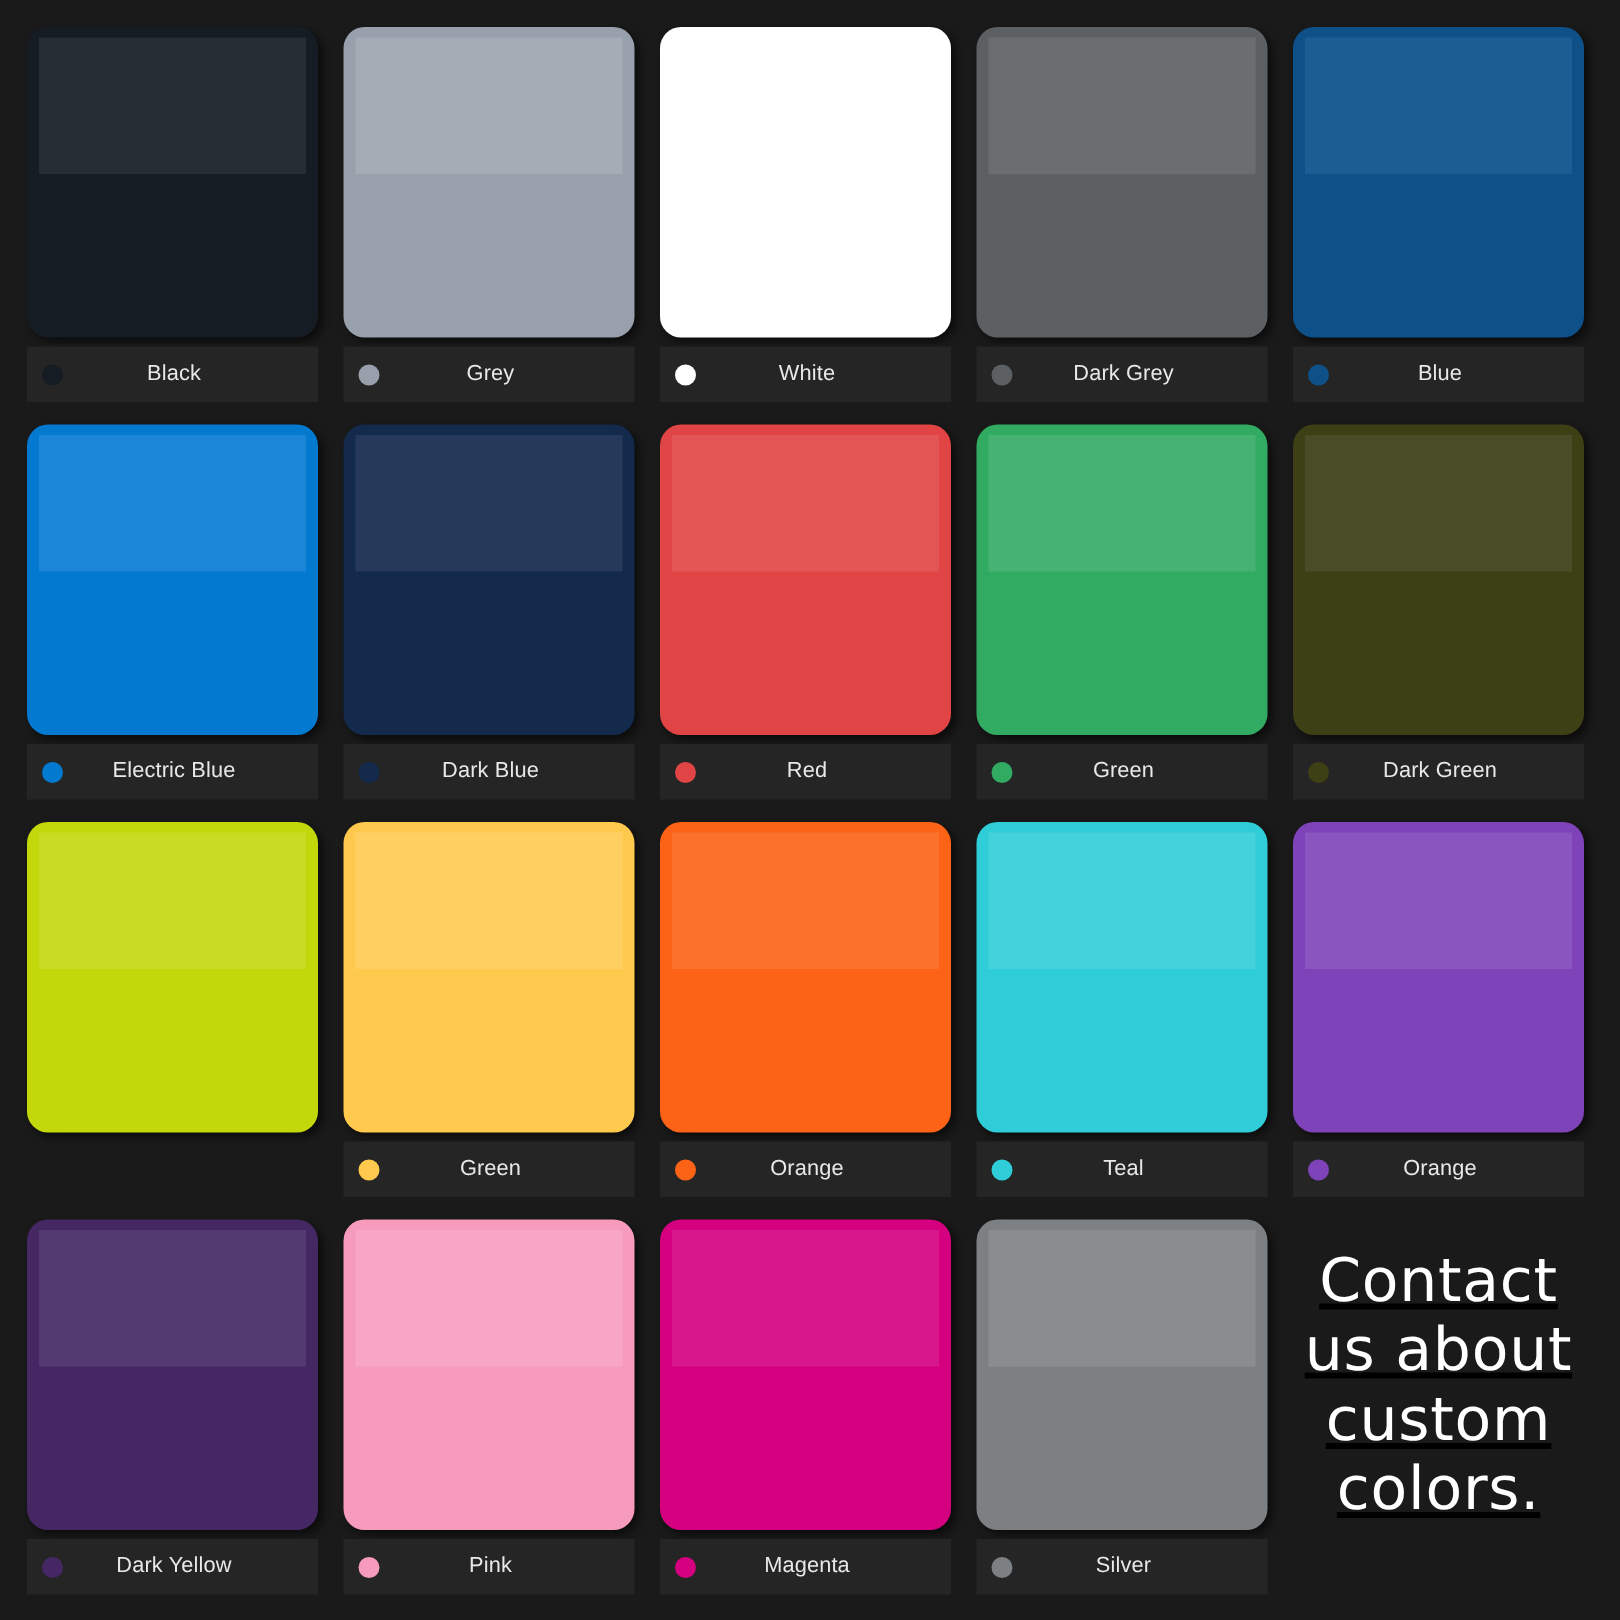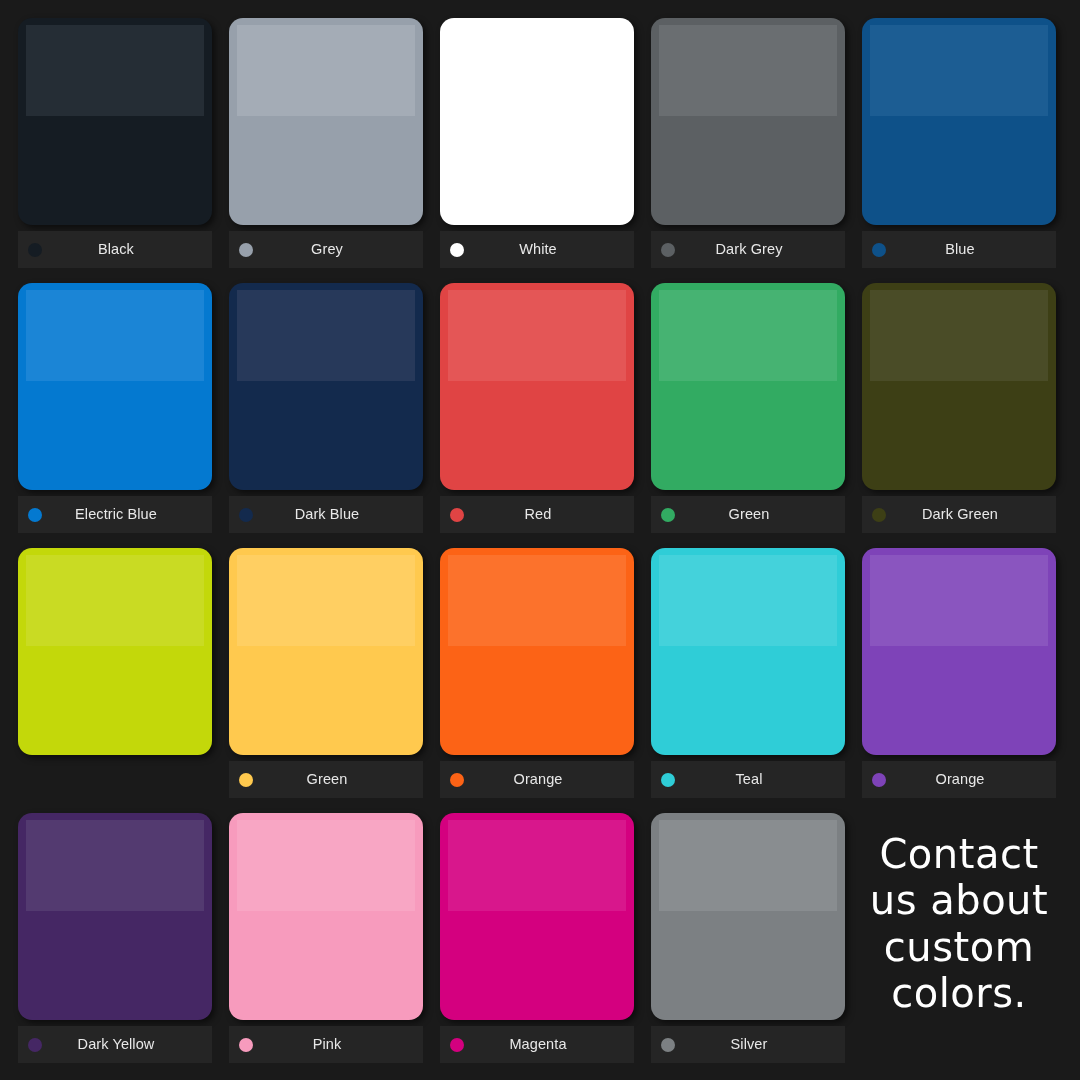--- a/index.html
+++ b/index.html
@@ -94,20 +94,21 @@
   
   .promo-cell {
     position: relative;
     width: 211px;
     height: 265px;
     display: flex;
     align-items: flex-start;
     justify-content: center;
     padding-right: 17px;
     box-sizing: border-box;
+    text-decoration: underline;
   }
 
   .promo-text {
     color: #ffffff;
     font-family: "DejaVu Sans", sans-serif;
     font-size: 40px;
     font-weight: 400;
     line-height: 1.16;
     text-align: center;
     letter-spacing: 0.5px;

